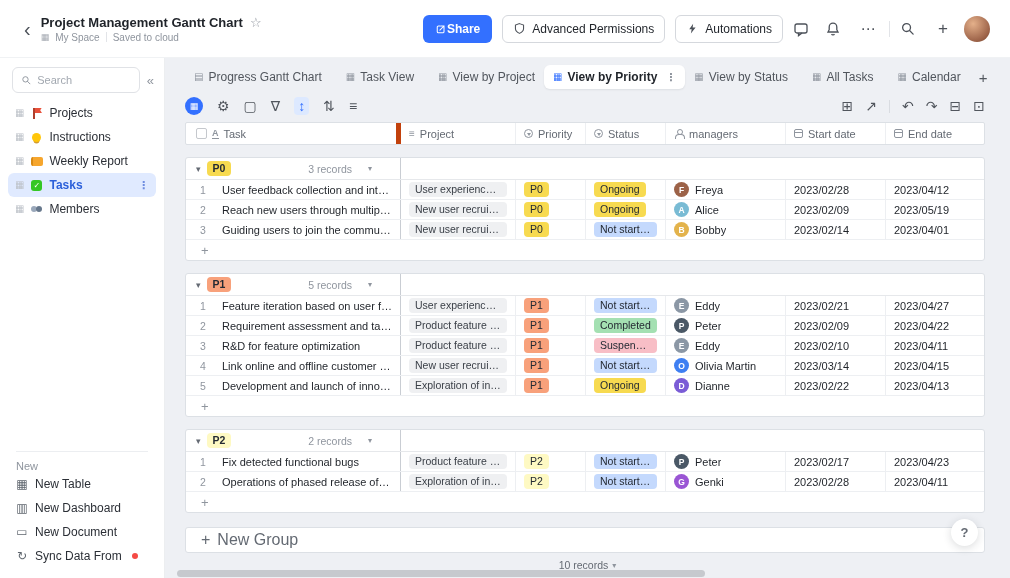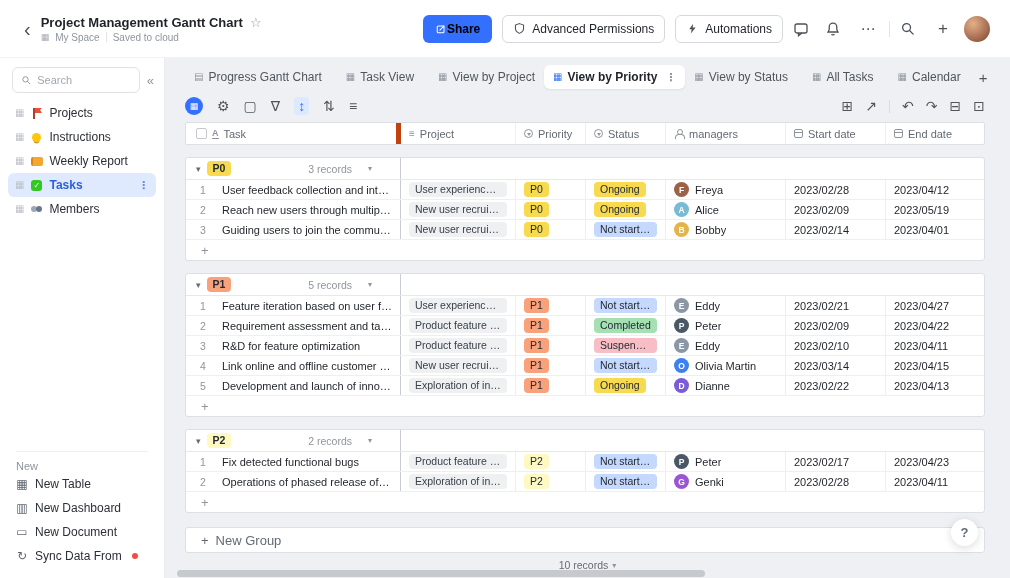--- a/index.html
+++ b/index.html
@@ -11,21 +11,21 @@
   .topbar{height:57px;background:#fff;display:flex;align-items:center;padding:0 20px 0 24px;flex:0 0 auto;box-shadow:0 1px 0 #f0f2f4;z-index:3}
   .back{font-size:20px;color:#4c5159;margin-right:10px;line-height:1}
   .title-wrap{display:flex;flex-direction:column;gap:2px}
   .trow1{display:flex;align-items:center;gap:7px}
   .doc-title{font-size:13px;font-weight:700;color:#1f2329}
   .star{color:#8f959e;font-size:13px;line-height:1}
   .trow2{display:flex;align-items:center;gap:6px;font-size:10px;color:#8f959e}
   .mini-ic{font-size:9px;color:#a6abb3}
   .vdiv{width:1px;height:10px;background:#e2e4e8}
   .tb-right{margin-left:auto;display:flex;align-items:center;gap:10px}
-  .btn-share{background:#3370ff;color:#000000;border:none;border-radius:6px;height:28px;display:flex;align-items:center;gap:0;padding:0 12px;font-size:12px;font-weight:600}
+  .btn-share{background:#3370ff;color:#ffffff;border:none;border-radius:6px;height:28px;display:flex;align-items:center;gap:0;padding:0 12px;font-size:12px;font-weight:600}
   .btn-ghost{border:1px solid #d5d8dd;border-radius:6px;height:28px;display:flex;align-items:center;gap:6px;padding:0 10px;font-size:12px;color:#1f2329;background:#fff}
   .icon-btn{font-size:15px;color:#4c5159;width:22px;text-align:center;line-height:1}
   .avatar-top{width:26px;height:26px;border-radius:50%;background:radial-gradient(circle at 35% 30%,#e4b08a,#9c6248 70%,#6e422a)}
   svg.ic{display:block}
 
   
   .body-row{flex:1;display:flex;min-height:0}
   .sidebar{width:165px;background:#fff;border-right:1px solid #eceef0;display:flex;flex-direction:column;padding-bottom:10px}
   .search-row{display:flex;align-items:center;gap:7px;margin:10px 10px 8px 12px}
   .search-box{flex:1;height:26px;border:1px solid #e0e2e6;border-radius:6px;background:#fff;display:flex;align-items:center;gap:6px;padding:0 8px}
@@ -116,21 +116,21 @@
   .chip.p2{background:#fef9c3}
   .chip.notstarted{background:#c4d9fd}
   .chip.completed{background:#a4e0b2}
   .chip.suspended{background:#f8bec6}
   .gbadge{font-weight:700}
   .avatar{width:15px;height:15px;border-radius:50%;color:#fff;font-size:8.5px;display:inline-flex;align-items:center;justify-content:center;font-weight:700;margin-right:6px;flex:0 0 auto}
   .mname{white-space:nowrap;overflow:hidden;text-overflow:ellipsis}
   .plus-row{height:20px;display:flex;align-items:center;padding-left:15px;color:#8f959e;font-size:13px}
   .plusg::before{content:"+"}
 
-  .new-group{height:26px;background:#fff;border:1px solid #dce0e5;border-radius:3px;display:flex;align-items:center;gap:7px;padding-left:15px;color:#646a73;margin-top:14px;font-size:13px}
+  .new-group{height:26px;background:#fff;border:1px solid #dce0e5;border-radius:3px;display:flex;align-items:center;gap:7px;padding-left:15px;color:#646a73;margin-top:14px;font-size:16px}
 
   .records-total{position:absolute;left:50%;bottom:7px;transform:translateX(-50%);font-size:10.5px;color:#646a73;display:flex;align-items:center;gap:4px}
   .hscroll{position:absolute;left:12px;bottom:1px;width:528px;height:7px;background:#c6c9ce;border-radius:4px}
   .help-fab{position:absolute;right:32px;bottom:32px;width:27px;height:27px;border-radius:50%;background:#fff;box-shadow:0 2px 8px rgba(31,35,41,.16);display:flex;align-items:center;justify-content:center;color:#646a73;font-size:13px;font-weight:700}
   .caret{font-size:8px;color:#8f959e}
 </style>
 </head>
 <body>
 
 <div class="app">

